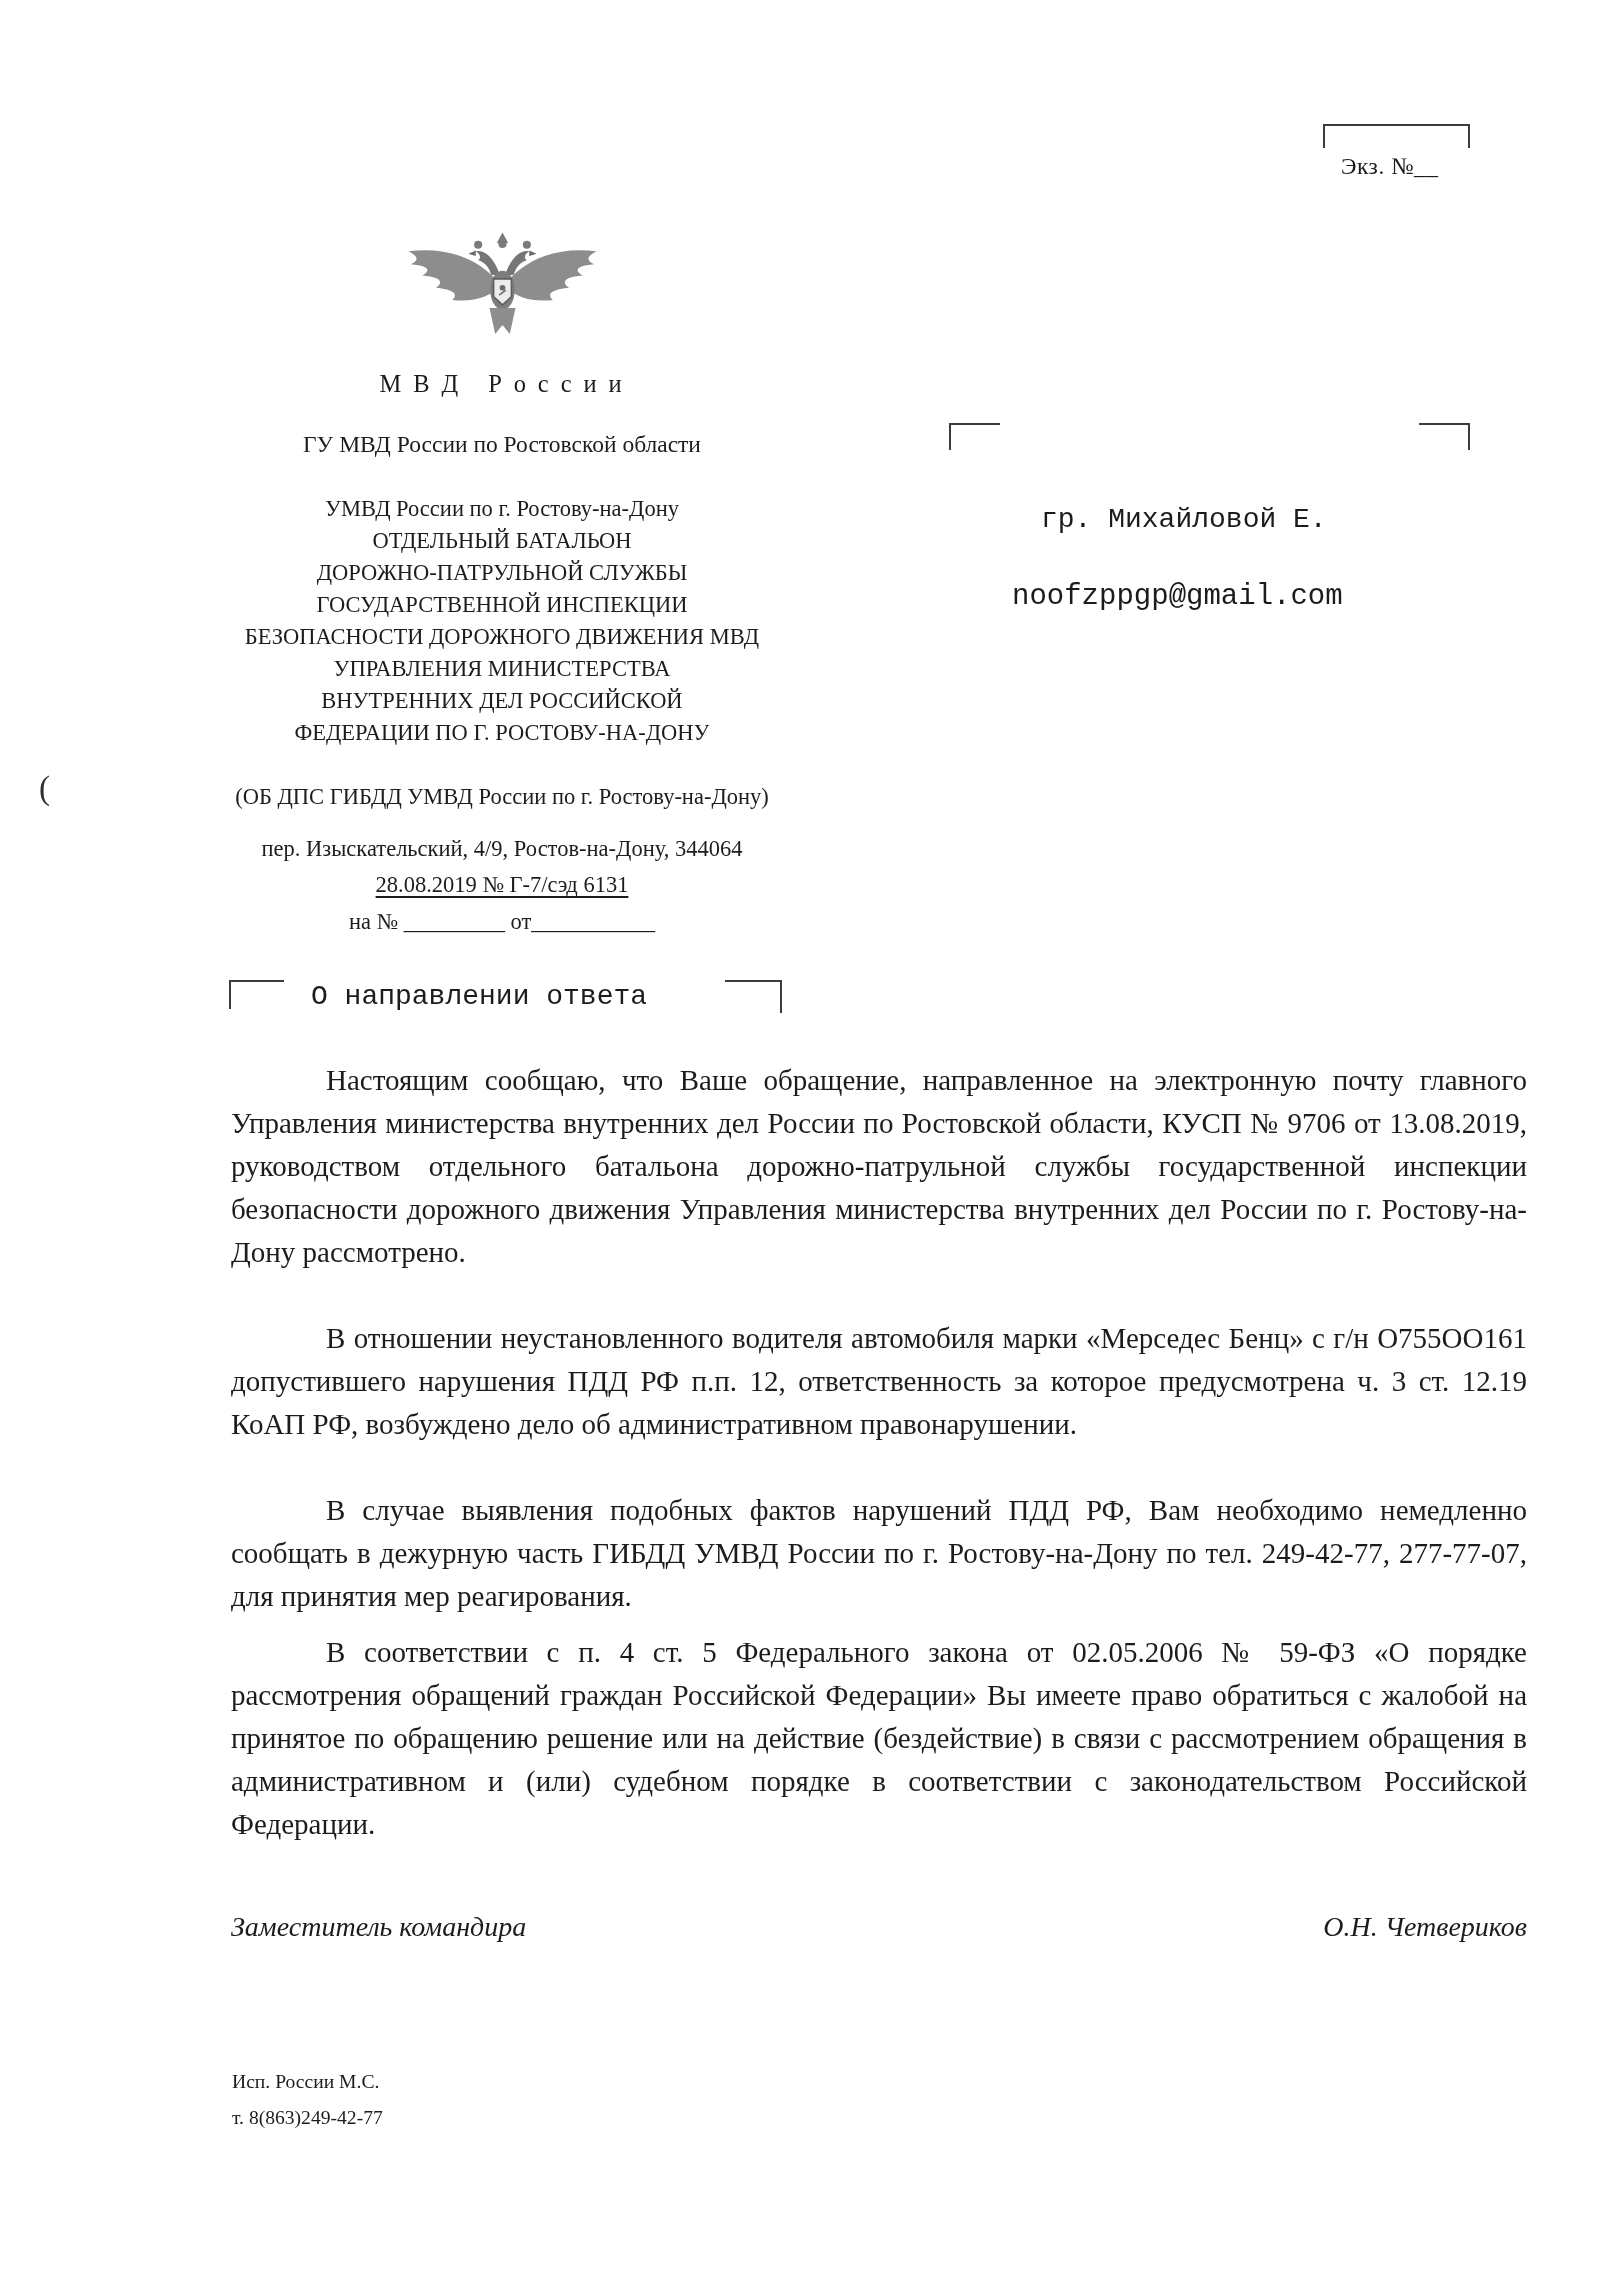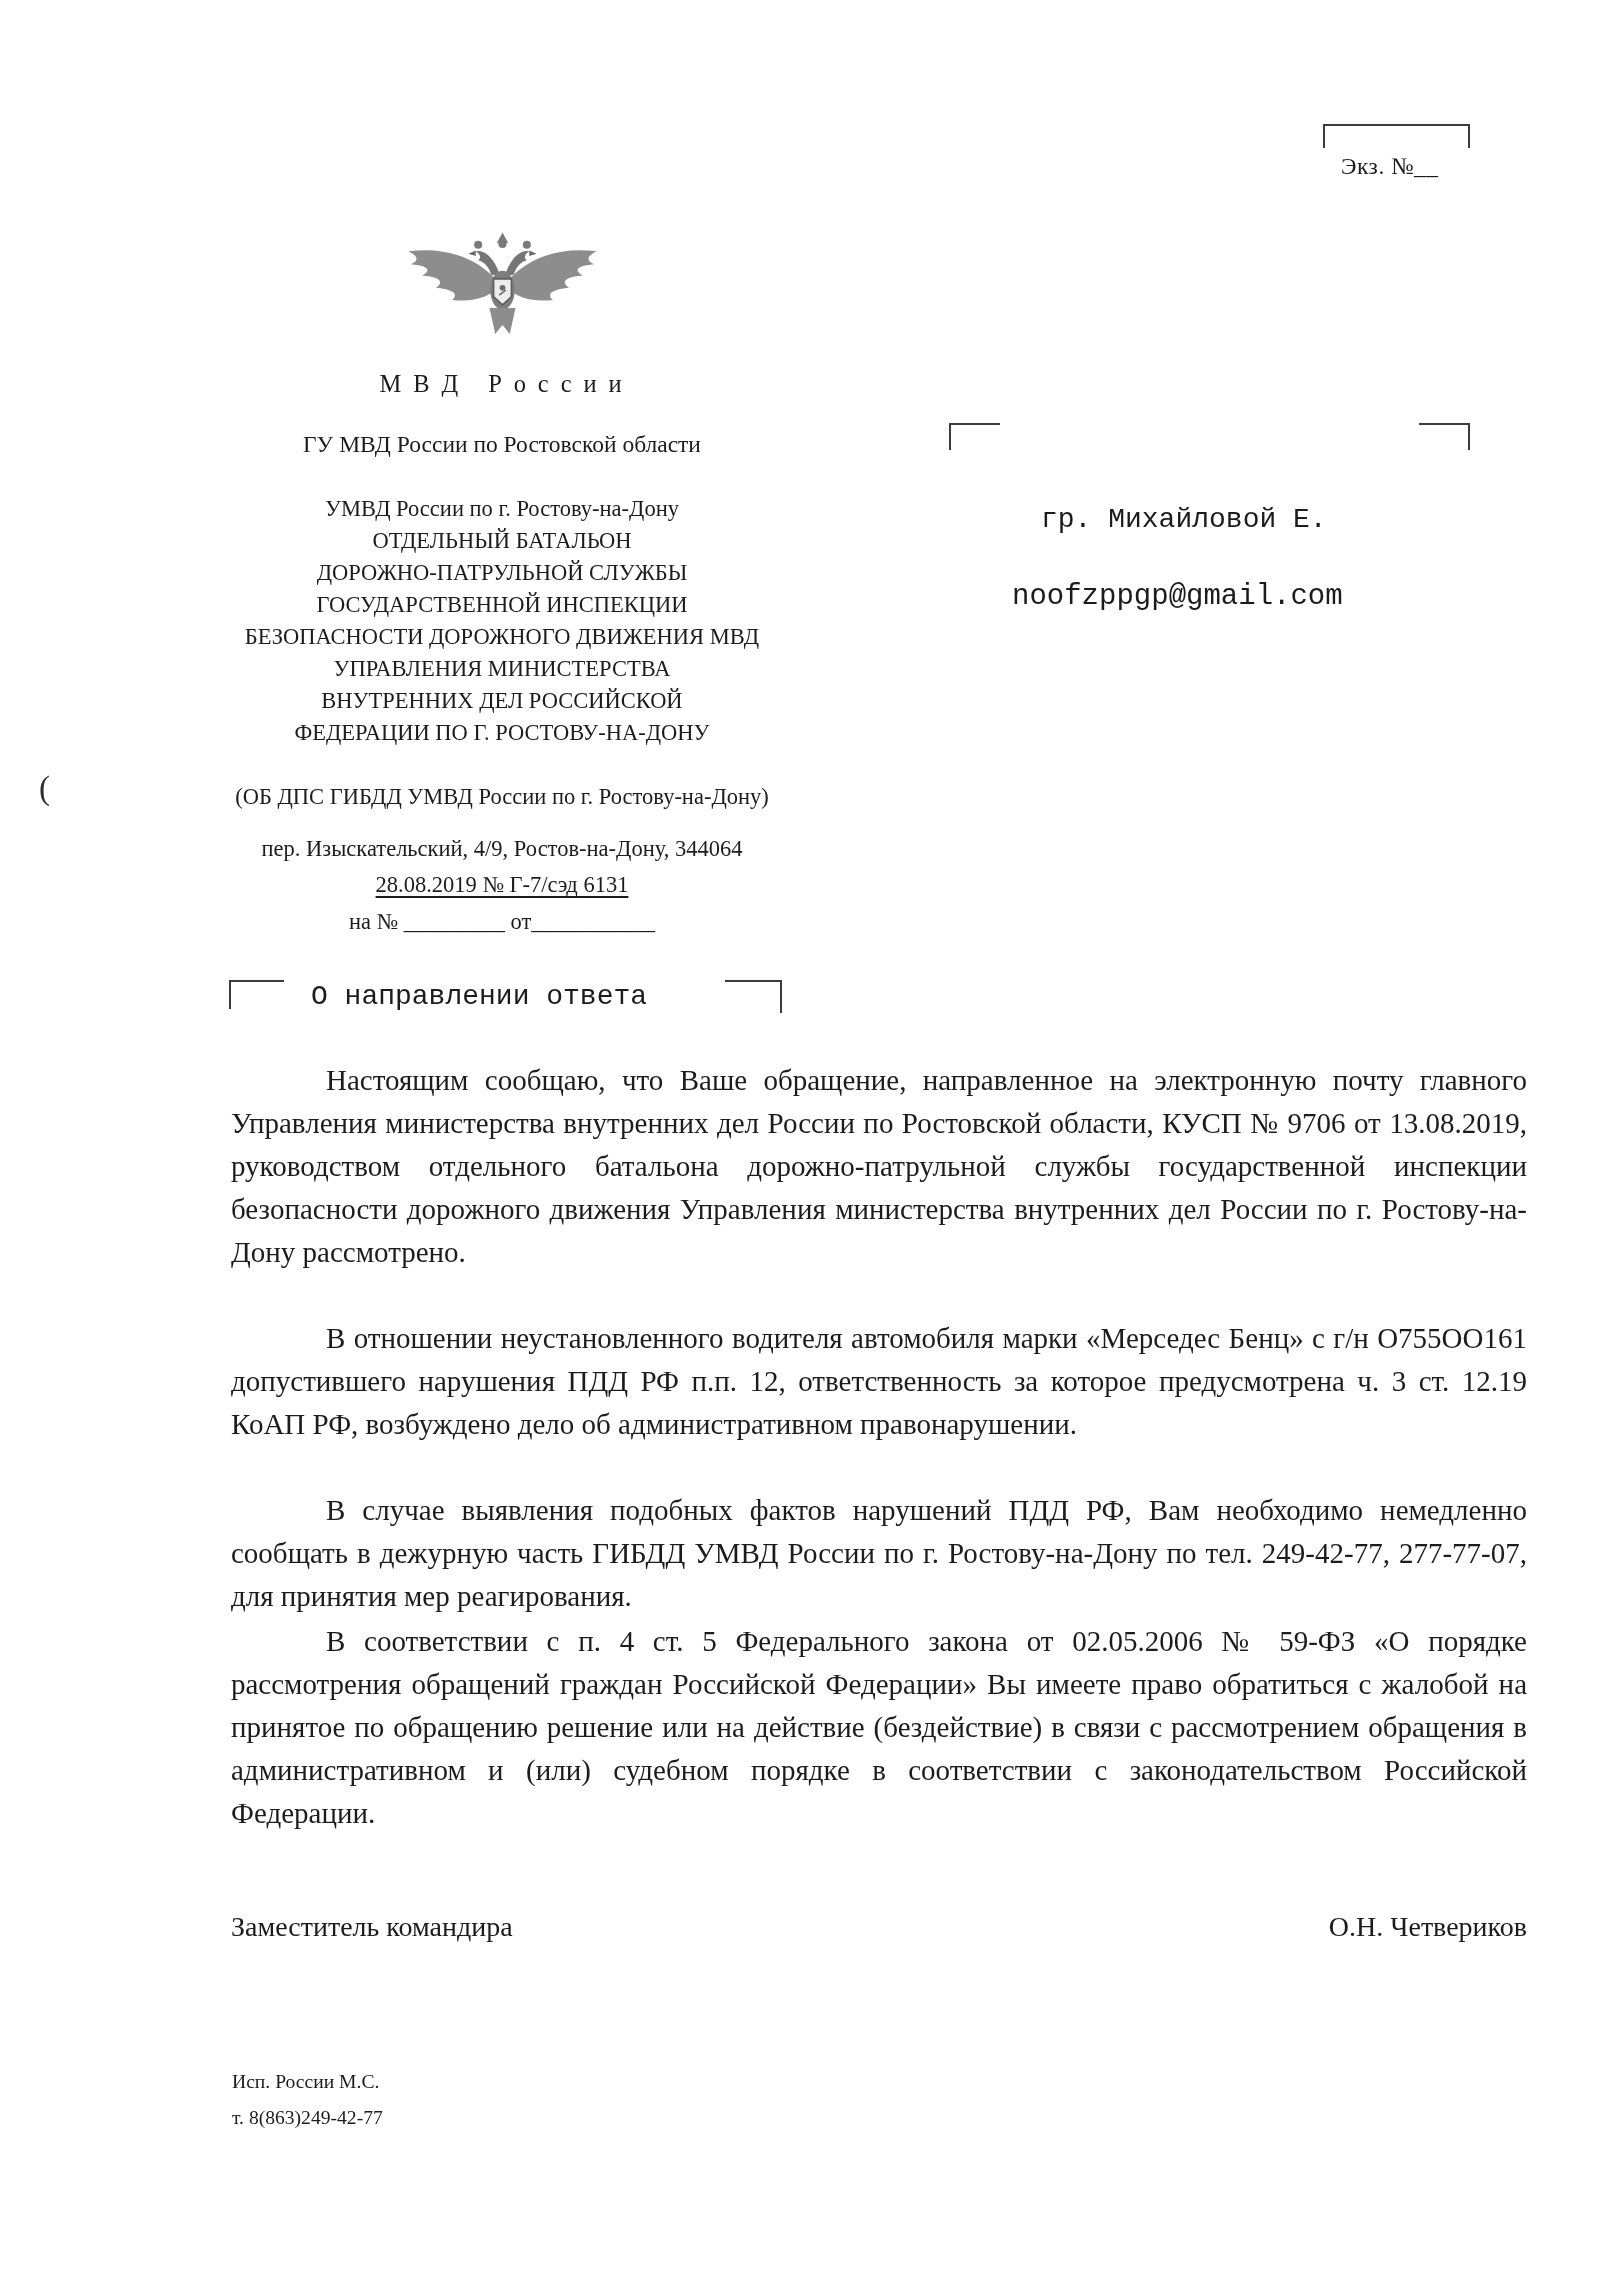--- a/index.html
+++ b/index.html
@@ -34,25 +34,25 @@
   .recipient .name { padding-left:29px; }
   .recipient .email { margin-top:45px; font-size:29px; }
 
   .subject { position:absolute; left:311px; top:981px; font-size:28px;font-family:Liberation Mono, monospace; }
 
   .letter-body {
     position:absolute; left:231px; top:1059px; width:1296px;
     font-size:29px; line-height:43px; text-align:justify;
   }
   .letter-body p { text-indent:95px; margin-bottom:43px; }
-  .letter-body p.no-gap { margin-bottom:2px; }
+  .letter-body p.no-gap { margin-bottom:13px; }
 
   .sig-row {
     position:absolute; left:231px; top:1911px; width:1296px;
-    display:flex; justify-content:space-between; font-size:28px;
+    display:flex; justify-content:space-between; font-size:28px;font-style:italic;
   }
 
   .exec-footer { position:absolute; left:232px; top:2064px; font-size:19.6px; line-height:36px; }
 </style>
 </head>
 <body>
 
 <div class="page">
 
   <div class="mark frame" style="left:1323px; top:124px; width:147px; height:23.5px;"></div>

